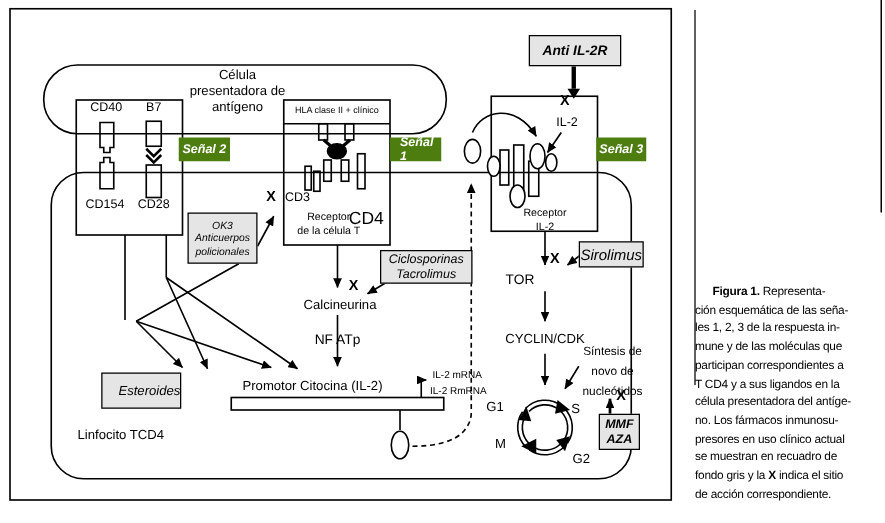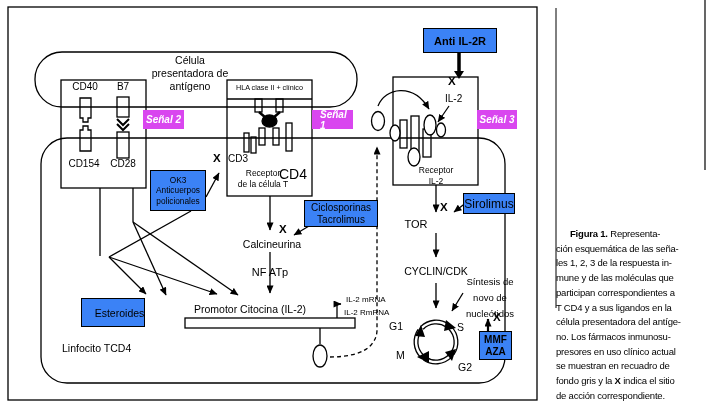--- a/index.html
+++ b/index.html
@@ -2,23 +2,23 @@
 <html><head>
 <meta charset="utf-8">
 <style>
   html,body{margin:0;padding:0;background:#fff;}
   #stage{position:relative;width:708px;height:418px;background:#fff;overflow:hidden;
          font-family:"Liberation Sans",sans-serif;color:#000;}
   #stage .t{position:absolute;white-space:nowrap;line-height:1.15;}
   .c{text-align:center;}
   .pre{white-space:pre-line !important;}
   .b{font-weight:bold;}
-  .graybox{position:absolute;background:#3b82f6;border:1px solid #000;box-sizing:border-box;
-           display:flex;align-items:center;justify-content:center;text-align:center;}
-  .signal{position:absolute;background:#d946ef;color:#fff;font-weight:bold;font-style:italic;
+  .graybox{position:absolute;background:#e5e5e5;border:1px solid #000;box-sizing:border-box;
+           display:flex;align-items:center;justify-content:center;text-align:center;font-style:italic;}
+  .signal{position:absolute;background:#4d7c0f;color:#fff;font-weight:bold;font-style:italic;
           font-size:10px;display:flex;align-items:center;justify-content:center;box-sizing:border-box;}
   .xmark{position:absolute;font-weight:bold;font-size:11.5px;line-height:1;}
   svg{position:absolute;left:0;top:0;pointer-events:none;}
   .caption{position:absolute;left:556px;top:227px;width:152px;font-size:9.5px;
            line-height:14.7px;letter-spacing:-0.2px;white-space:pre;text-indent:14px;}
   .caption *{white-space:pre;}
 </style>
 </head>
 <body>
 

